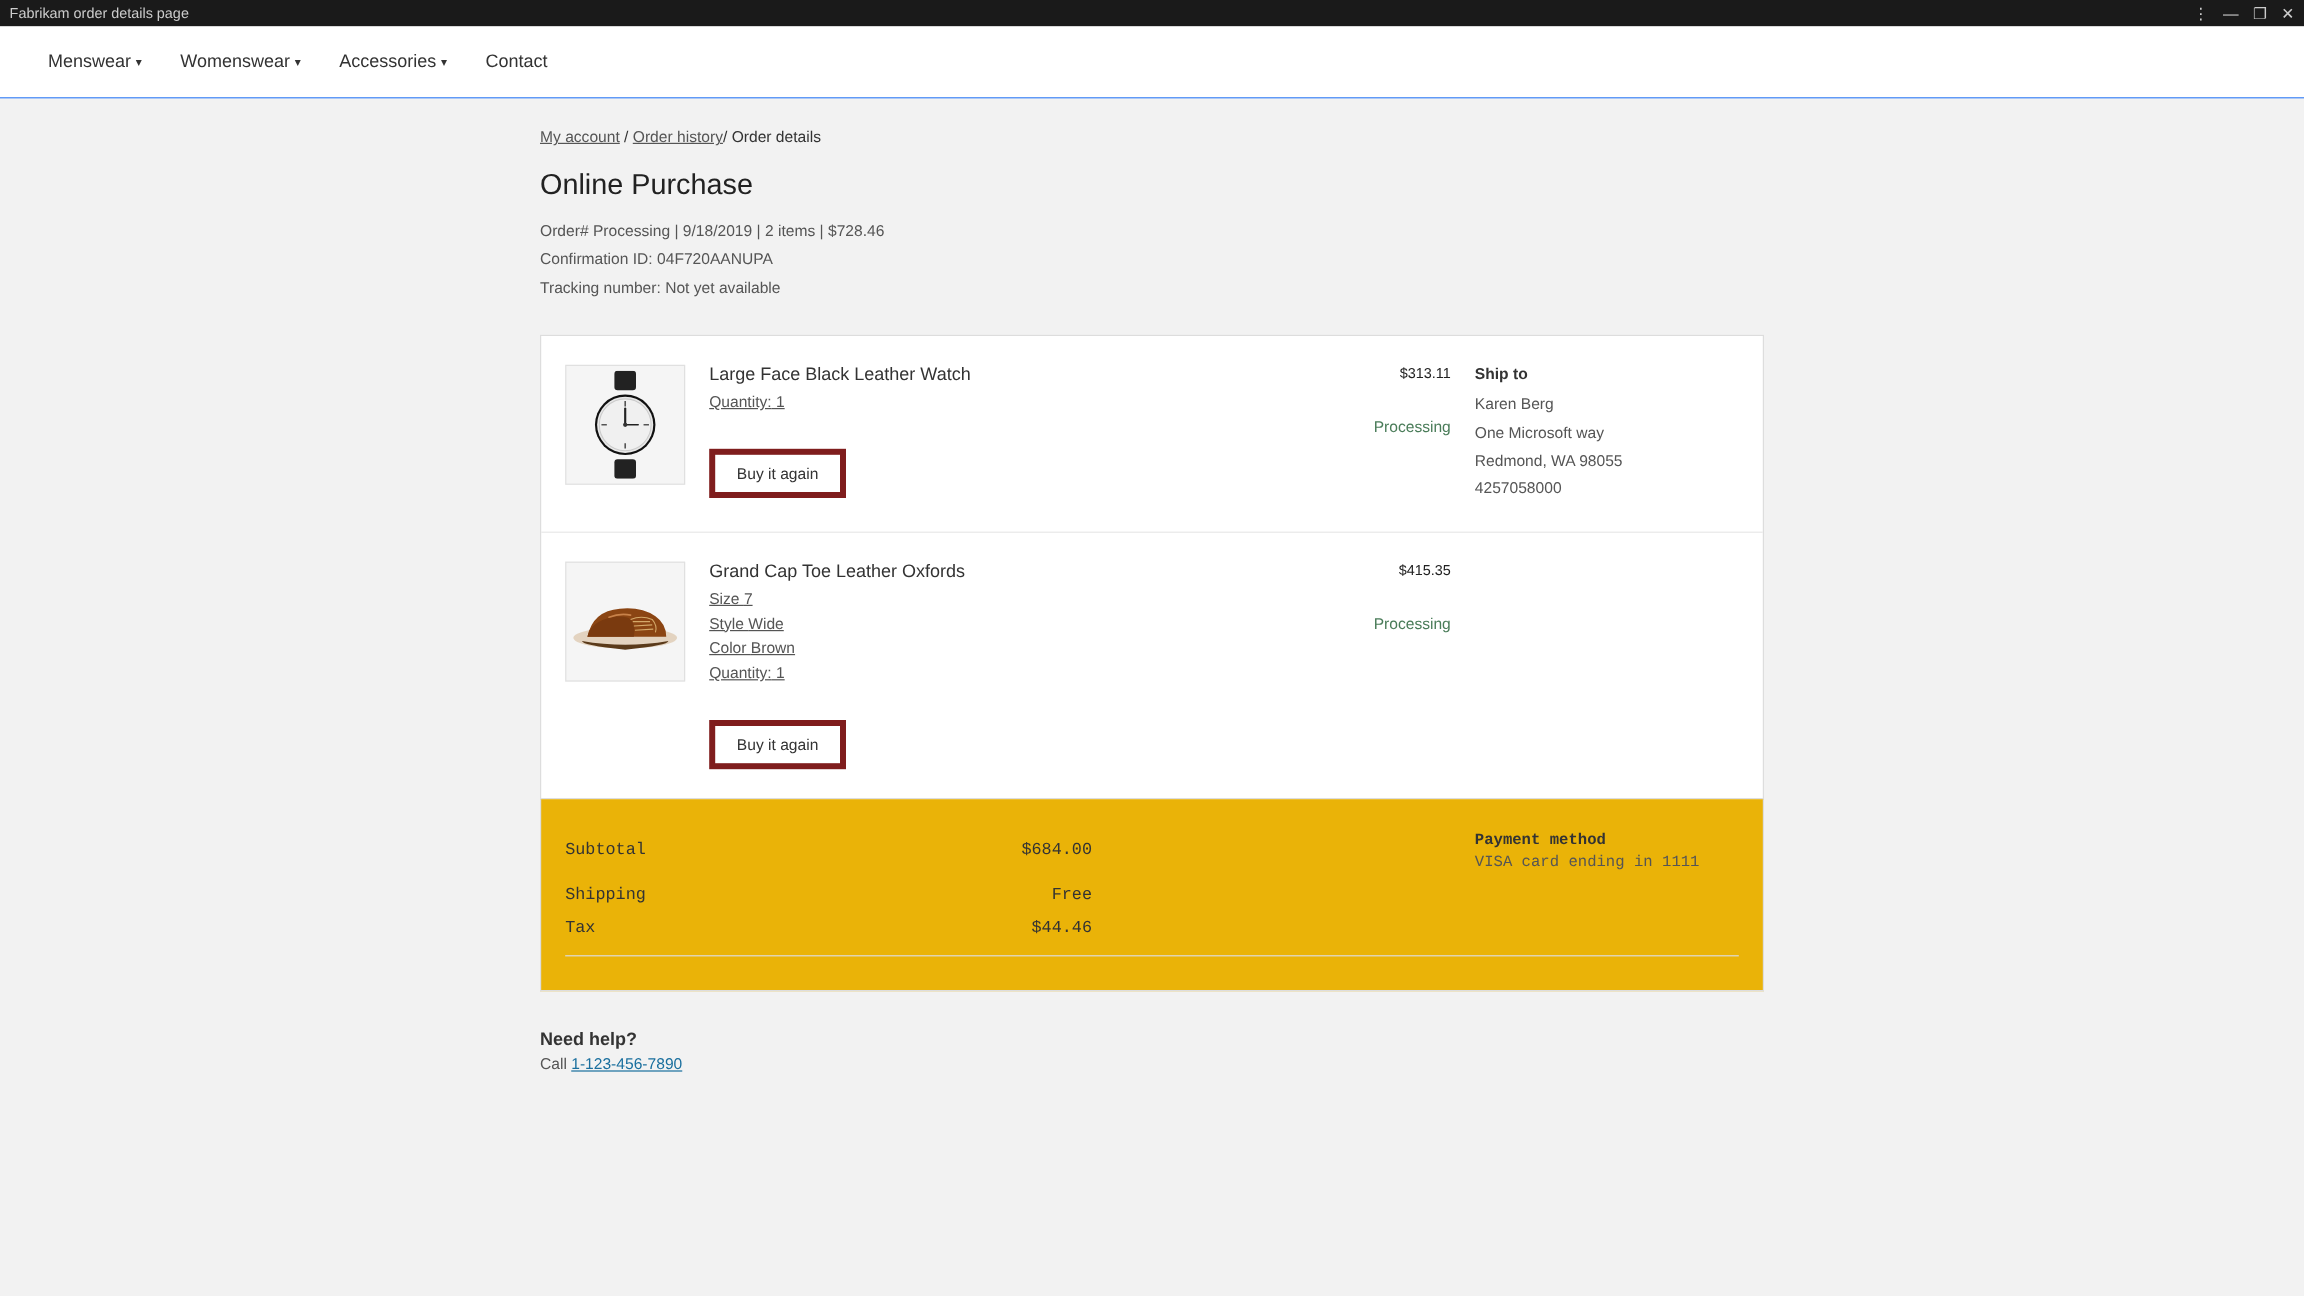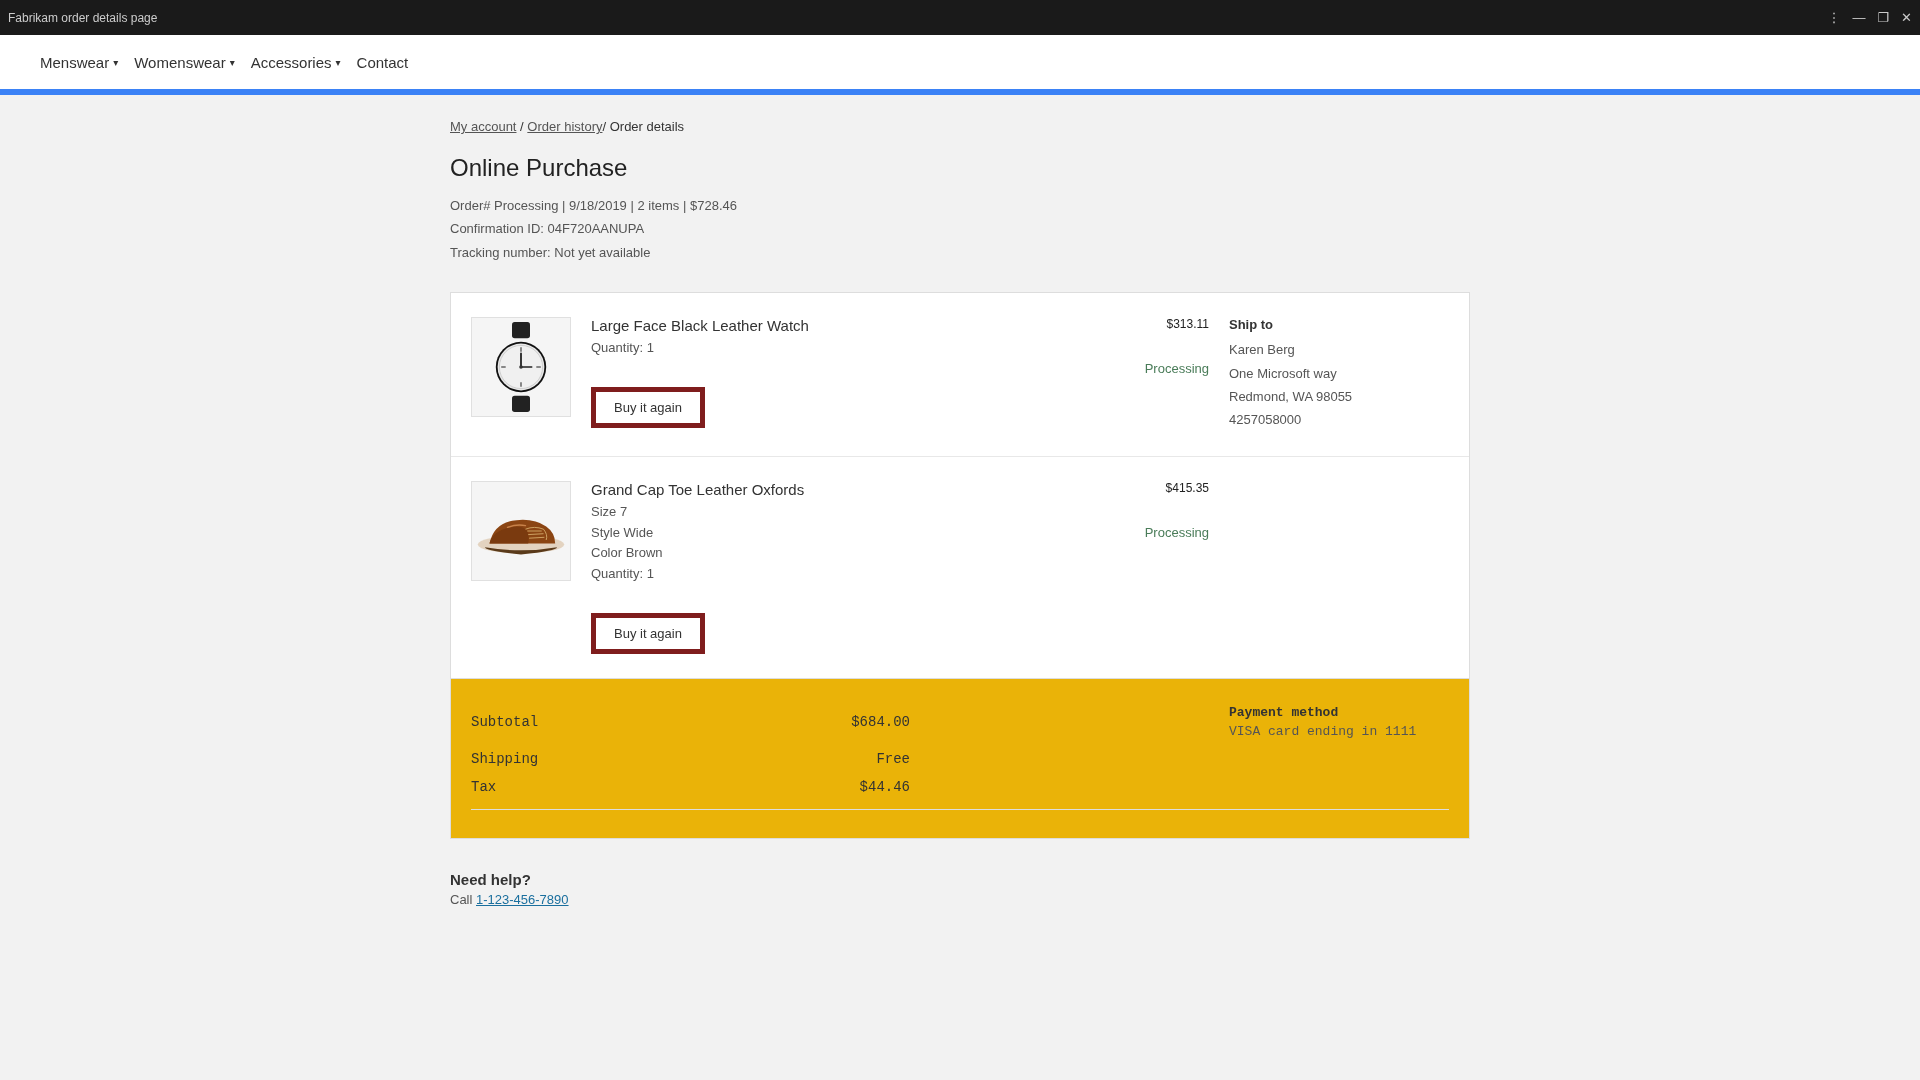--- a/index.html
+++ b/index.html
@@ -7,21 +7,21 @@
       font-family: 'Segoe UI', Arial, sans-serif;
       background: #f2f2f2;
       font-size: 14px;
       color: #333;
       min-height: 1080px;
     }
 
     
     .titlebar {
       background: #1a1a1a;
-      height: 35px;
+      height: 22px;
       display: flex;
       align-items: center;
       justify-content: space-between;
       padding: 0 8px;
       color: #ccc;
       font-size: 12px;
       user-select: none;
     }
     .titlebar-controls {
       display: flex;
@@ -30,26 +30,26 @@
     }
     .titlebar-control {
       font-size: 13px;
       cursor: pointer;
       color: #ccc;
     }
 
     
     .navbar {
       background: #fff;
-      border-bottom: 6px solid #3b82f6;
+      border-bottom: 1px solid #3b82f6;
       display: flex;
       align-items: center;
       padding: 0 40px;
       height: 60px;
-      gap: 16px;
+      gap: 32px;
     }
     .nav-item {
       display: flex;
       align-items: center;
       gap: 4px;
       font-size: 15px;
       color: #333;
       cursor: pointer;
       padding: 18px 0;
       text-decoration: none;
@@ -145,20 +145,21 @@
     .item-name {
       font-size: 15px;
       font-weight: 500;
       color: #333;
       margin-bottom: 4px;
     }
     .item-attr {
       font-size: 13px;
       color: #555;
       line-height: 1.6;
+      text-decoration: underline;
     }
     .buy-again-btn {
       display: inline-block;
       margin-top: 28px;
       padding: 8px 18px;
       border: 5px solid #7f1d1d;
       background: #fff;
       color: #333;
       font-size: 13px;
       cursor: pointer;

